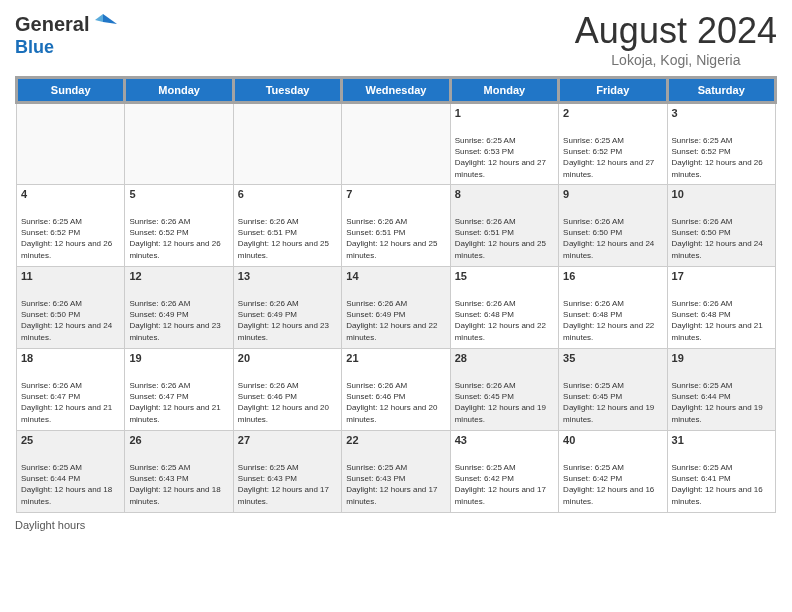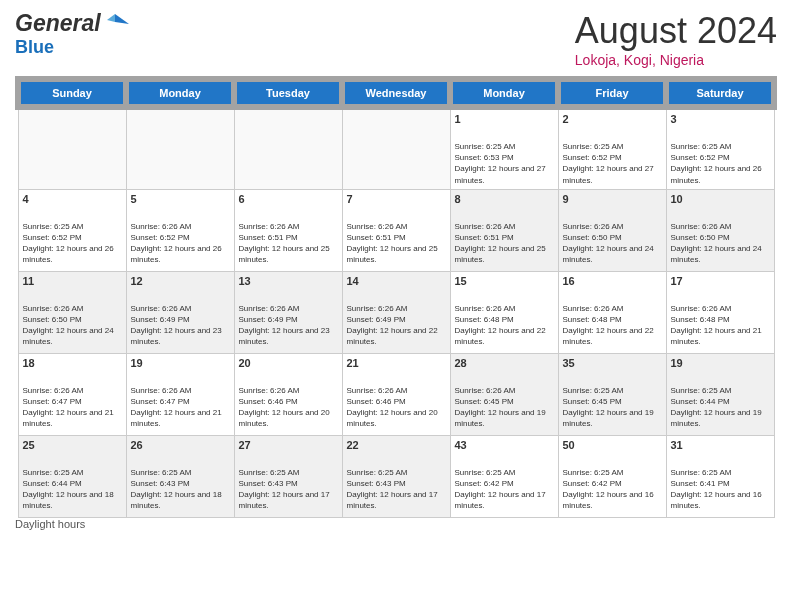--- a/index.html
+++ b/index.html
@@ -4,56 +4,56 @@
   <style>
     * { box-sizing: border-box; margin: 0; padding: 0; }
     body { font-family: Arial, sans-serif; background: #fff; width: 792px; height: 612px; overflow: hidden; }
 
     .page { width: 792px; height: 612px; padding: 10px 15px; }
 
     .header { display: flex; justify-content: space-between; align-items: flex-start; margin-bottom: 8px; }
 
     .logo { display: flex; align-items: center; }
     .logo-text { line-height: 1.1; }
-    .logo-general { font-size: 23px; font-weight: bold; color: #333; font-style: italic; }
+    .logo-general { font-size: 20px; font-weight: bold; color: #333; }
     .logo-blue { font-size: 18px; font-weight: bold; color: #1a6fba; text-align: center; }
 
-    .title-block { text-align: left; margin-left: 16px; }
+    .title-block { text-align: center; margin-left: 16px; }
     .month-year { font-size: 36px; color: #333; font-weight: normal; }
-    .location { font-size: 14px; color: #be185d; }
+    .location { font-size: 14px; color: #737373; }
 
     .calendar { width: 100%; border-collapse: collapse; table-layout: fixed; }
 
     .calendar th {
       background-color: #2176c7;
       color: #fff;
       text-align: center;
       font-size: 11px;
       padding: 5px 2px;
-      border: 6px solid #a3a3a3;
+      border: 3px solid #a3a3a3;
     }
 
     .calendar td {
       border: 1px solid #ccc;
       vertical-align: top;
       padding: 3px 4px;
       font-size: 8.5px;
       color: #333;
       background: #fff;
       height: 82px;
       width: 113px;
     }
 
     .calendar td.empty { background: #f9f9f9; }
     .calendar td.shaded { background: #f0f0f0; }
 
     .day-num { font-size: 11px; font-weight: bold; display: block; margin-bottom: 2px; }
     .day-info { font-size: 8px; line-height: 1.4; color: #333; margin-top: 16px; }
 
-    .footer { font-size: 11px; color: #555; text-align: left; }
+    .footer { margin-top: 6px; font-size: 11px; color: #555; text-align: left; }
 
     .logo-svg { display: inline-block; }
   </style>
 </head>
 <body>
 
 <div class="page">
   <div class="header">
     <div class="logo">
       <div class="logo-text">
@@ -267,21 +267,21 @@
 Sunset: 6:43 PM
 Daylight: 12 hours and 17 minutes.</div>
           </td>
           <td>
             <span class="day-num">43</span>
             <div class="day-info" style="white-space: pre-line;">Sunrise: 6:25 AM
 Sunset: 6:42 PM
 Daylight: 12 hours and 17 minutes.</div>
           </td>
           <td>
-            <span class="day-num">50</span>
+            <span class="day-num">40</span>
             <div class="day-info" style="white-space: pre-line;">Sunrise: 6:25 AM
 Sunset: 6:42 PM
 Daylight: 12 hours and 16 minutes.</div>
           </td>
           <td>
             <span class="day-num">31</span>
             <div class="day-info" style="white-space: pre-line;">Sunrise: 6:25 AM
 Sunset: 6:41 PM
 Daylight: 12 hours and 16 minutes.</div>
           </td>

